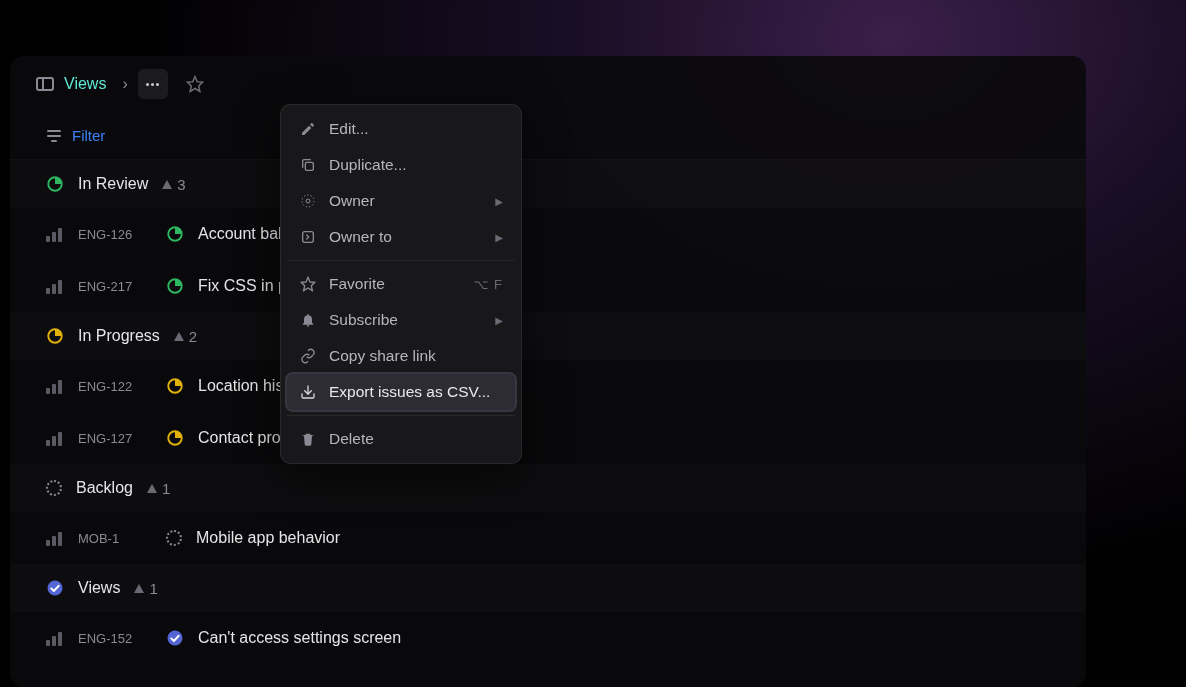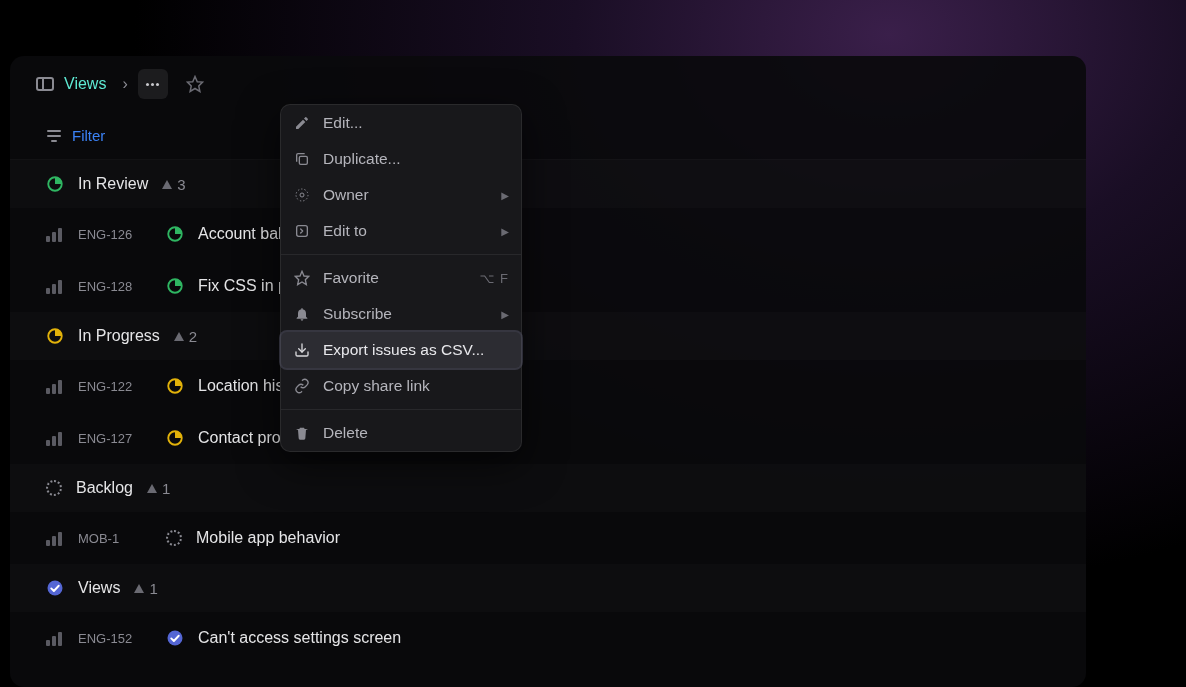--- a/index.html
+++ b/index.html
@@ -192,20 +192,21 @@
     }
     
     .context-menu {
       position: absolute;
       left: 280px;
       top: 104px;
       width: 242px;
       background: #18181b;
       border: 1px solid rgba(255,255,255,0.08);
       border-radius: 10px;
+      padding: 6px;
       box-shadow: 0 12px 40px rgba(0,0,0,0.6);
     }
     .menu-item {
       display: flex;
       align-items: center;
       gap: 12px;
       padding: 9px 12px;
       border-radius: 6px;
       color: #b5b5bc;
       font-size: 15.5px;
@@ -301,21 +302,21 @@
           <path d="M12 3 A9 9 0 0 1 21 12 L12 12 Z" fill="#2fb662"></path>
         </svg>
       <span class="issue-title">Account bal</span>
     </div>
       <div class="issue-row">
       <span class="priority-icon">
           <span class="bar b1"></span>
           <span class="bar b2"></span>
           <span class="bar b3"></span>
         </span>
-      <span class="issue-id">ENG-128</span>
+      <span class="issue-id">ENG-217</span>
       <svg class="status-icon" viewBox="0 0 24 24">
           <circle cx="12" cy="12" r="9" fill="none" stroke="#2fb662" stroke-width="2.5"></circle>
           <path d="M12 3 A9 9 0 0 1 21 12 L12 12 Z" fill="#2fb662"></path>
         </svg>
       <span class="issue-title">Fix CSS in pa</span>
     </div>
       <div class="group-row">
     <svg class="status-icon" viewBox="0 0 24 24">
           <circle cx="12" cy="12" r="9" fill="none" stroke="#e2b20a" stroke-width="2.5"></circle>
           <path d="M12 3 A9 9 0 0 1 21 12 L12 12 Z" fill="#e2b20a"></path>
@@ -428,21 +429,21 @@
     <span class="menu-chevron">▶</span>
 
   </div>
     <div class="menu-item">
     <span class="menu-icon">
         <svg viewBox="0 0 24 24" width="16" height="16" fill="none" stroke="#8a8a92" stroke-width="2">
           <rect x="4" y="4" width="16" height="16" rx="3"></rect>
           <path d="M10 9l3 3-3 3" stroke-linecap="round" stroke-linejoin="round"></path>
         </svg>
       </span>
-    <span>Edit to</span>
+    <span>Owner to</span>
     <span class="menu-chevron">▶</span>
 
   </div>
     <div class="menu-sep"></div>
     <div class="menu-item">
     <span class="menu-icon">
         <svg viewBox="0 0 24 24" width="16" height="16" fill="none" stroke="#8a8a92" stroke-width="2">
           <polygon points="12,2 15,9 22,9.5 17,14.5 18.5,22 12,18 5.5,22 7,14.5 2,9.5 9,9"></polygon>
         </svg>
       </span>
@@ -451,43 +452,43 @@
     <span class="menu-shortcut">⌥ F</span>
   </div>
     <div class="menu-item">
     <span class="menu-icon">
         <svg viewBox="0 0 24 24" width="16" height="16" fill="#8a8a92">
           <path d="M12 22c1.1 0 2-.9 2-2h-4c0 1.1.9 2 2 2zm6-6V11c0-3-2-5.5-5-6V4c0-.6-.4-1-1-1s-1 .4-1 1v1c-3 .5-5 3-5 6v5l-2 2v1h16v-1l-2-2z"></path>
         </svg>
       </span>
     <span>Subscribe</span>
     <span class="menu-chevron">▶</span>
+
+  </div>
+    <div class="menu-item">
+    <span class="menu-icon">
+        <svg viewBox="0 0 24 24" width="16" height="16" fill="none" stroke="#8a8a92" stroke-width="2">
+          <path d="M10 13a5 5 0 007 0l3-3a5 5 0 00-7-7l-1 1"></path>
+          <path d="M14 11a5 5 0 00-7 0l-3 3a5 5 0 007 7l1-1"></path>
+        </svg>
+      </span>
+    <span>Copy share link</span>
 
   </div>
     <div class="menu-item highlighted">
     <span class="menu-icon">
         <svg viewBox="0 0 24 24" width="16" height="16" fill="none" stroke="#d8d8dc" stroke-width="2" stroke-linecap="round" stroke-linejoin="round">
           <path d="M21 15v4a2 2 0 01-2 2H5a2 2 0 01-2-2v-4"></path>
           <polyline points="7 10 12 15 17 10"></polyline>
           <line x1="12" y1="15" x2="12" y2="3"></line>
         </svg>
       </span>
     <span>Export issues as CSV...</span>
 
   </div>
-    <div class="menu-item">
-    <span class="menu-icon">
-        <svg viewBox="0 0 24 24" width="16" height="16" fill="none" stroke="#8a8a92" stroke-width="2">
-          <path d="M10 13a5 5 0 007 0l3-3a5 5 0 00-7-7l-1 1"></path>
-          <path d="M14 11a5 5 0 00-7 0l-3 3a5 5 0 007 7l1-1"></path>
-        </svg>
-      </span>
-    <span>Copy share link</span>
-
-  </div>
     <div class="menu-sep"></div>
     <div class="menu-item">
     <span class="menu-icon">
         <svg viewBox="0 0 24 24" width="16" height="16" fill="#8a8a92">
           <path d="M6 7h12l-1 13a2 2 0 01-2 2H9a2 2 0 01-2-2L6 7zm3-3h6l1 2H8l1-2zM4 6h16v1H4z"></path>
         </svg>
       </span>
     <span>Delete</span>
 
   </div>

